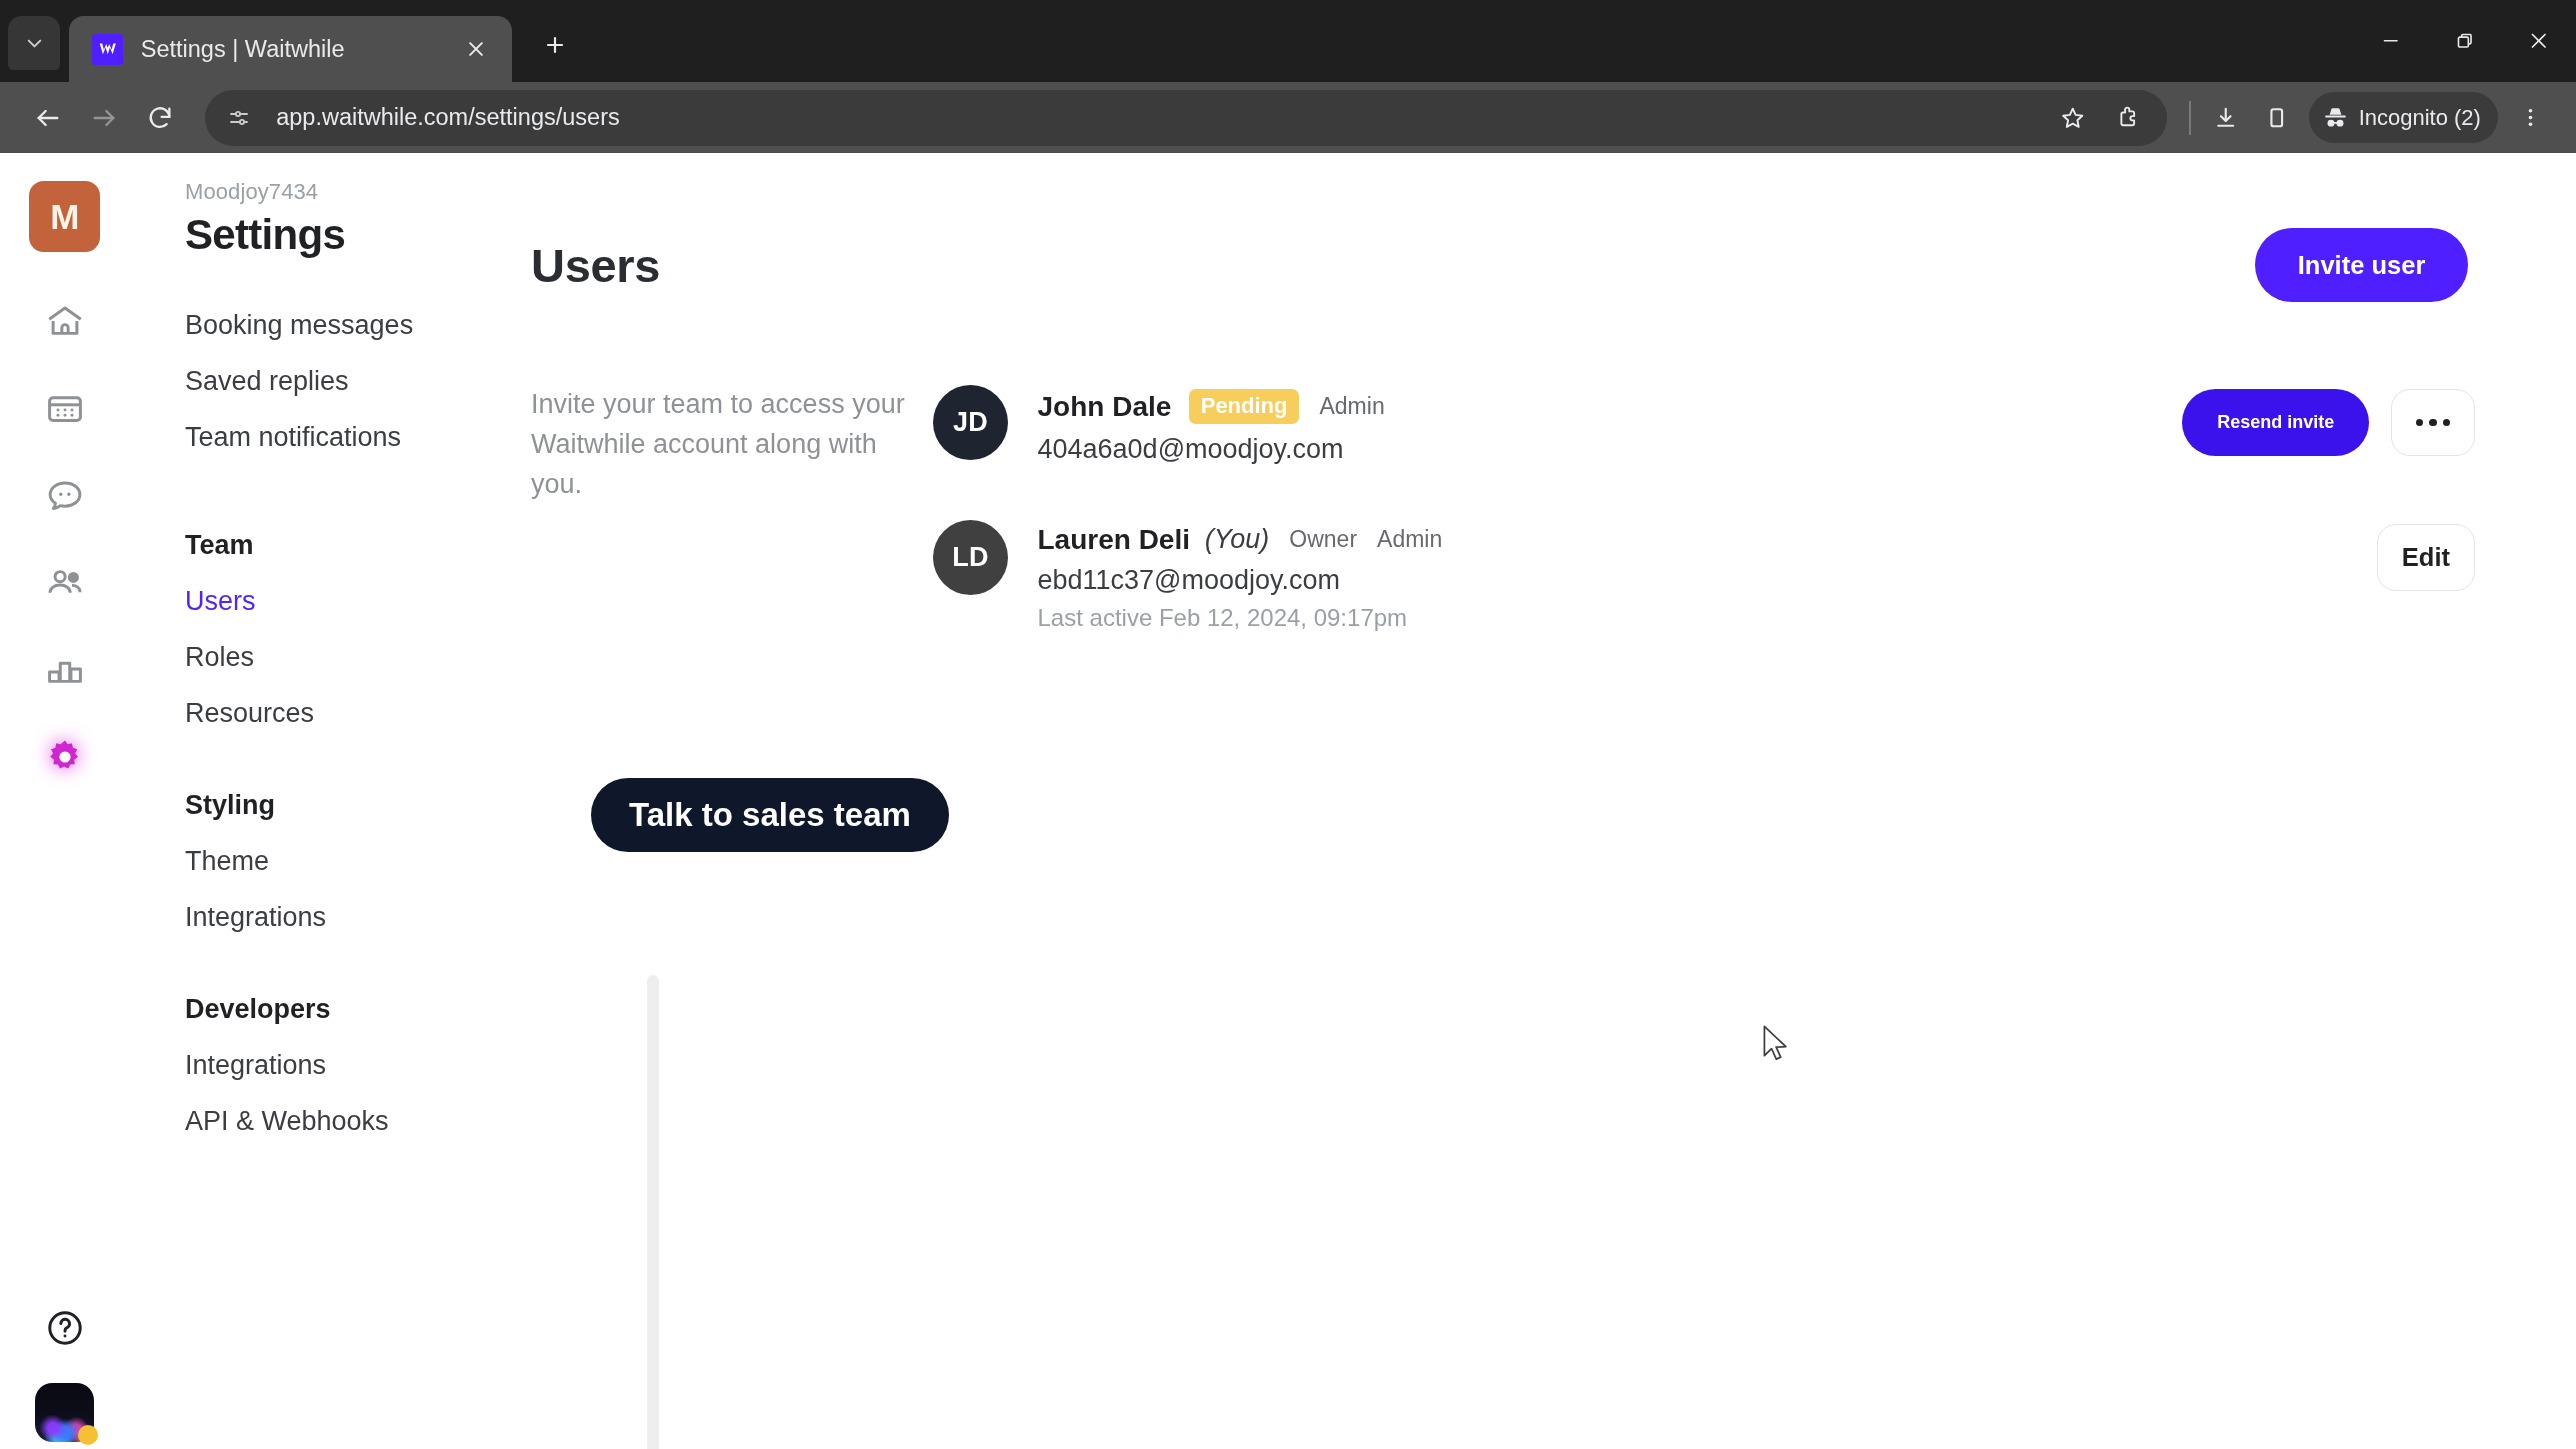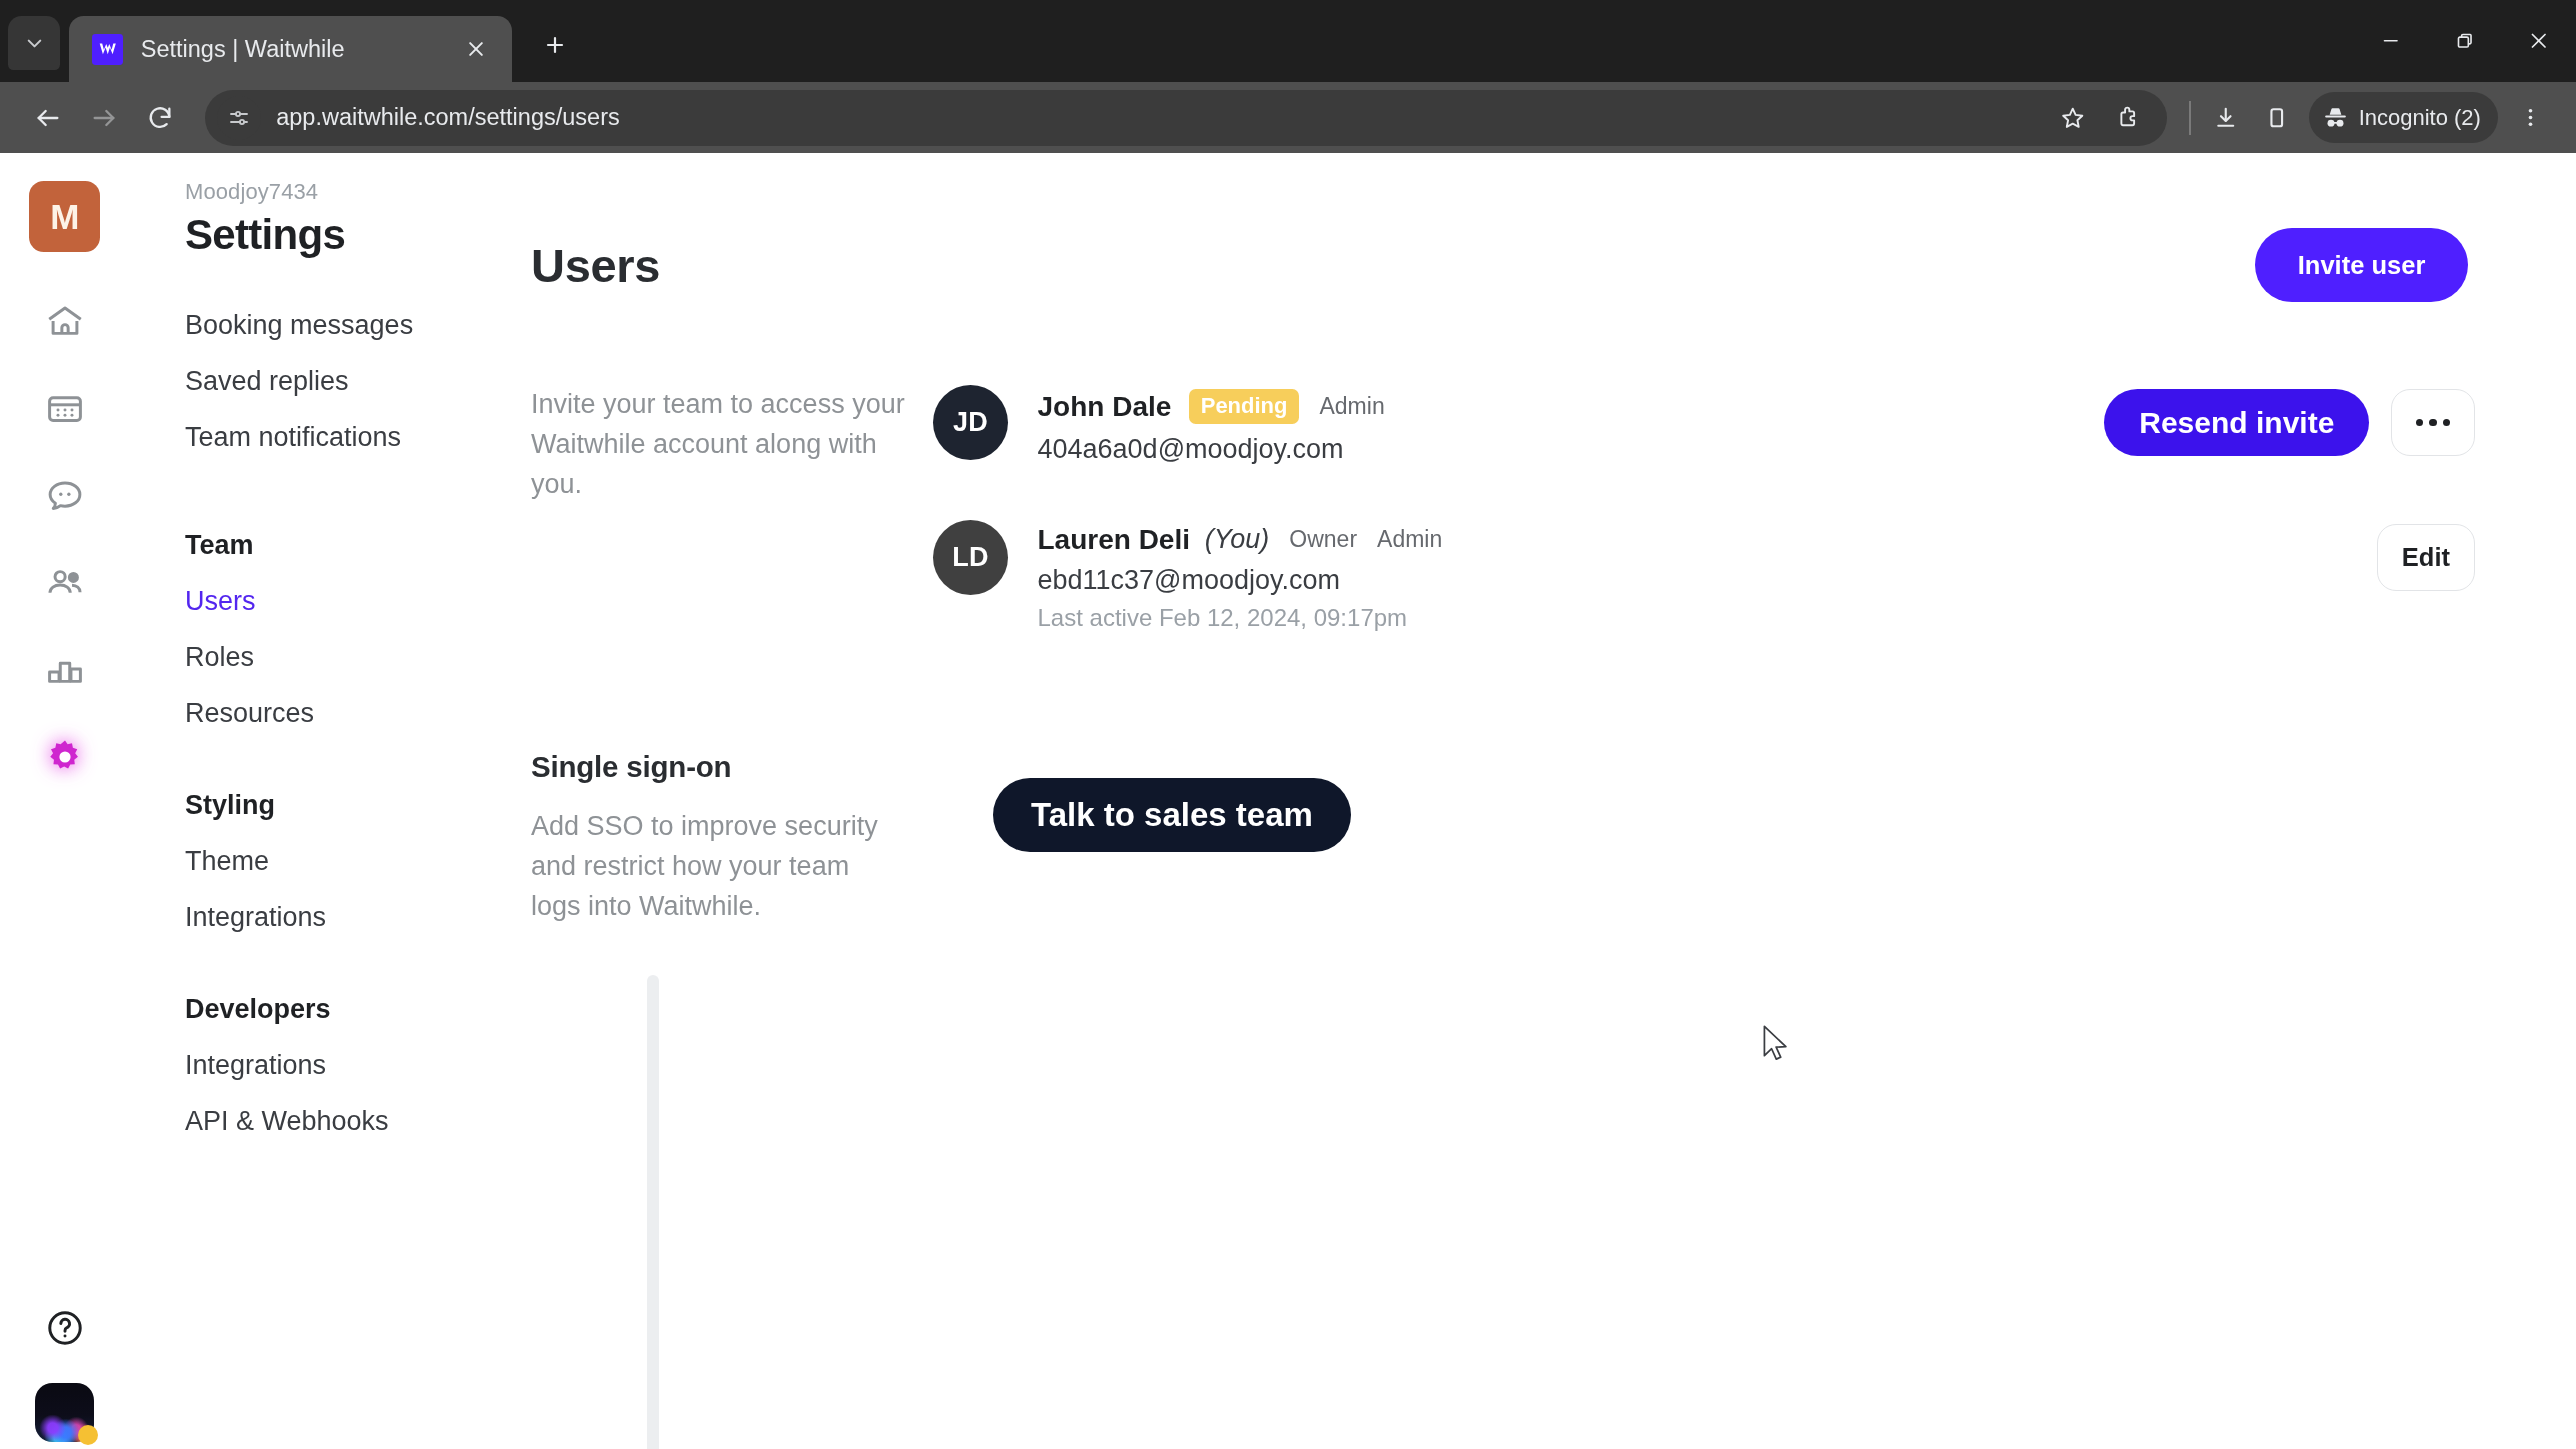--- a/index.html
+++ b/index.html
@@ -323,21 +323,21 @@
     font-size: 24px; color: #9aa0a6;
     margin-top: 8px; white-space: nowrap;
   }
   .user-actions {
     display: flex; align-items: flex-start; gap: 21.5px;
     padding-top: 4px;
   }
   .btn-resend {
     background: #3c12ec;
     color: #ffffff;
-    font-size: 30px; font-weight: 700;
+    font-size: 18px; font-weight: 700;
     border: none; border-radius: 40px;
     padding: 0 35px;
     height: 67px;
     white-space: nowrap;
     cursor: pointer;
   }
   .btn-ghost {
     background: #ffffff;
     color: #1f2124;
     font-size: 25.5px; font-weight: 700;
@@ -659,24 +659,20 @@
             </div>
             <div class="user-actions">
               <div class="btn-ghost">Edit</div>
             </div>
           </div>
 
         </div>
       </div>
 
       <div class="sso">
-        <div class="sso-left">
-          <div class="sso-title">Single sign-on</div>
-          <div class="sso-desc">Add SSO to improve security and restrict how your team logs into Waitwhile.</div>
-        </div>
         <div class="sso-right">
           <button class="btn-sales">Talk to sales team</button>
         </div>
       </div>
 
       <svg class="cursor" viewBox="0 0 22 30">
         <path d="M1 1 L1 23 L6.4 17.8 L9.9 25.6 L13.2 24.1 L9.8 16.6 L17.1 16.3 Z" fill="#ffffff" stroke="#3a3d42" stroke-width="1.3" stroke-linejoin="round"></path>
       </svg>
 
     </div>

